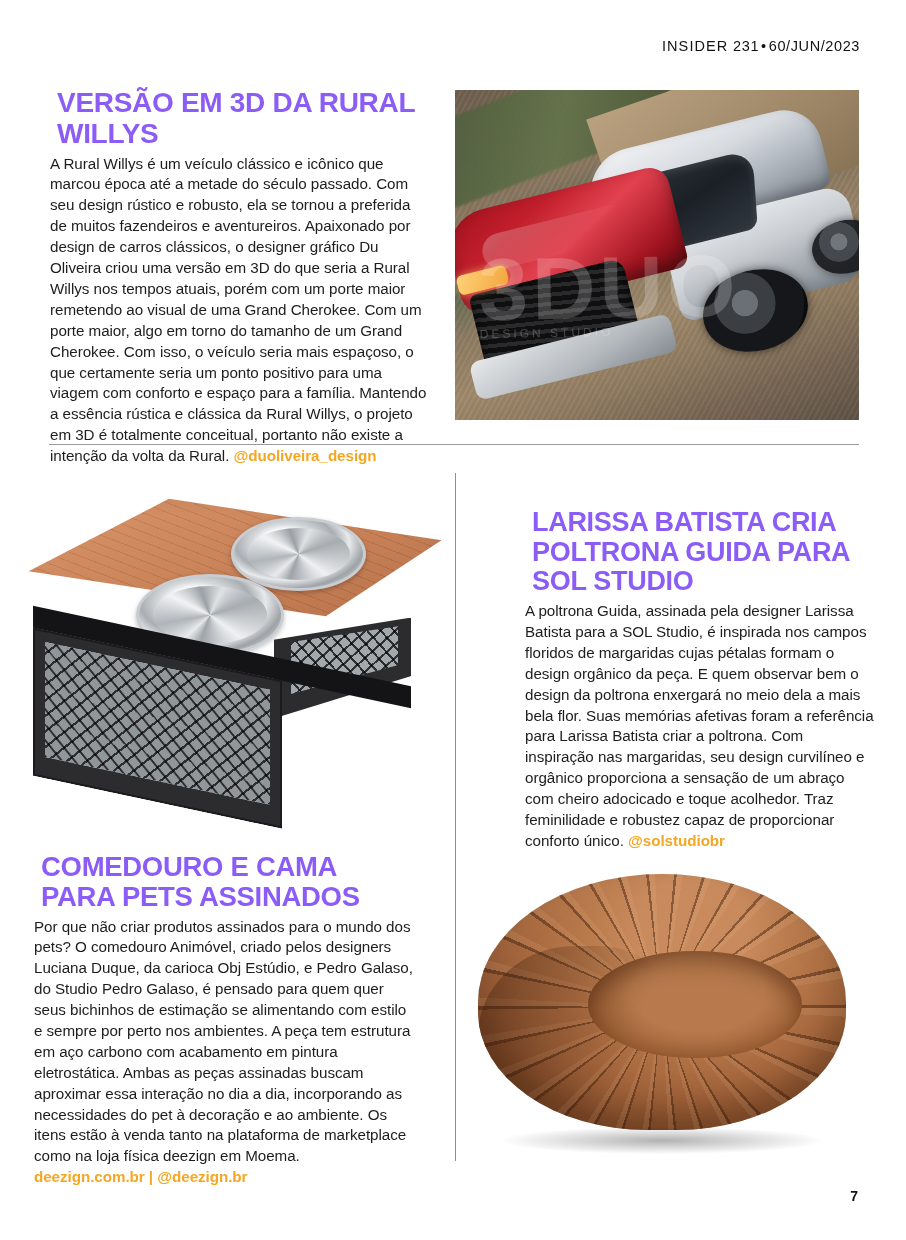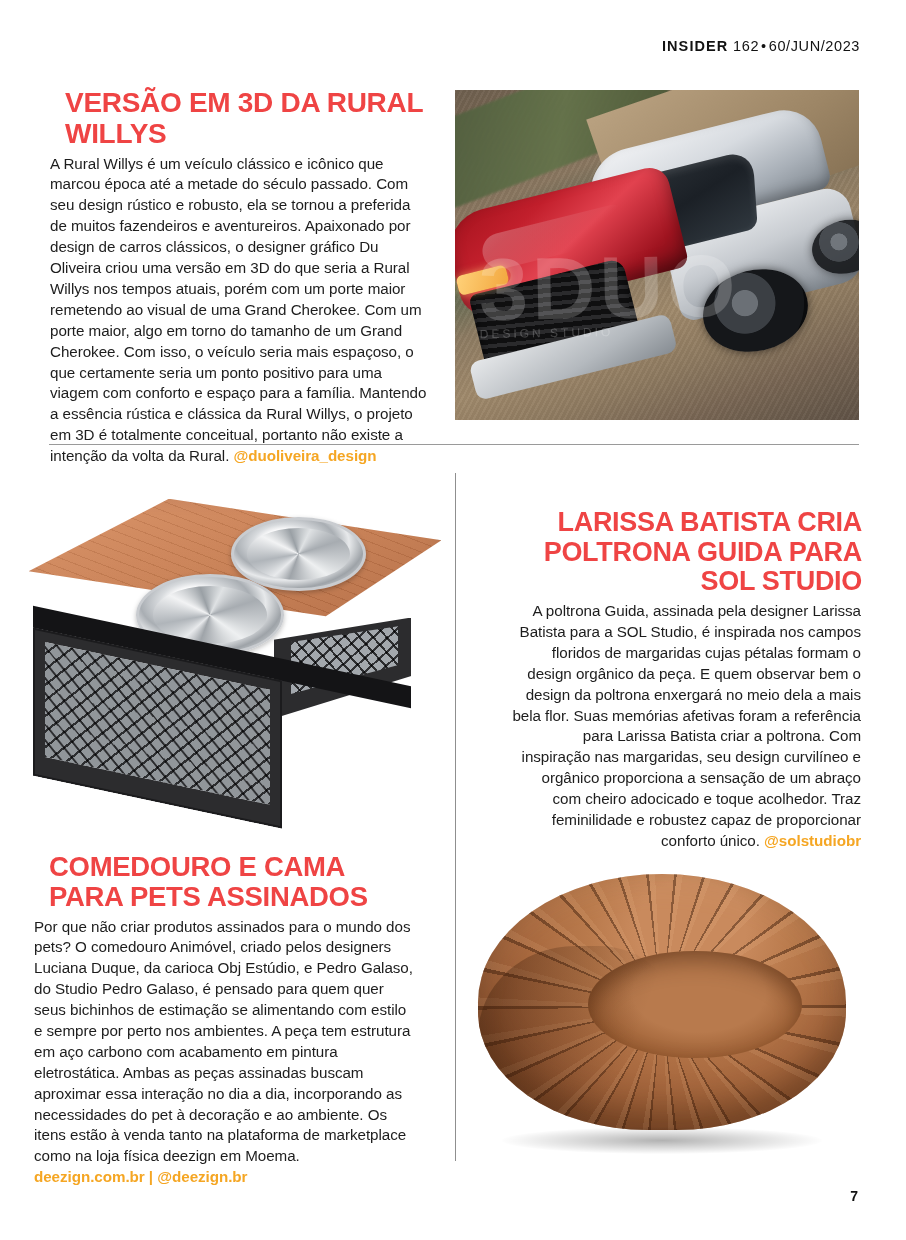--- a/index.html
+++ b/index.html
@@ -20,34 +20,34 @@
   .page-header {
     position: absolute;
     top: 38px;
     right: 46px;
     font-size: 14.5px;
     letter-spacing: 0.6px;
     color: #121212;
     white-space: nowrap;
   }
   .page-header .insider-word {
-    font-weight: bold;
+    font-weight: normal;
     letter-spacing: 1.1px;
   }
   .page-header .issue-num { font-weight: normal; }
   .page-header .sep { padding: 0 2px; }
 
   
   .headline {
     font-weight: bold;
     font-size: 27.5px;
     line-height: 1.10;
     letter-spacing: -0.3px;
-    color: #ef4444;
-    margin: 0 0 4px 16px;
+    color: #8b5cf6;
+    margin: 0 0 4px 8px;
     text-transform: uppercase;
   }
   .body-copy {
     font-size: 15.2px;
     line-height: 1.375;
     color: #1d1d1d;
     margin: 1px;
     letter-spacing: -0.05px;
   }
   .handle {
@@ -228,24 +228,23 @@
     left: 2%; top: 40%;
     width: 13%; height: 9%;
     border-radius: 6px;
     background: linear-gradient(120deg, #ffd27a, #f2a63d);
     box-shadow: 0 0 8px rgba(255,200,110,.6);
   }
 
   
   #article-guida {
     position: absolute;
-    left: 510px;
+    left: 524px;
     top: 508px;
     width: 352px;
-    text-align: right;
   }
   #article-guida .headline { font-size: 27px; }
 
   
   #photo-feeder {
     left: 20px;
     top: 470px;
     width: 430px;
     height: 360px;
     background: #ffffff;
@@ -415,21 +414,21 @@
     bottom: 36px;
     font-size: 14px;
     font-weight: bold;
     color: #111;
   }
 </style>
 </head>
 <body>
 
 <div class="page-header">
-  <span class="insider-word">INSIDER</span><span>&nbsp;</span><span class="issue-num">162</span><span class="sep">•</span><span>60/JUN/2023</span>
+  <span class="insider-word">INSIDER</span><span>&nbsp;</span><span class="issue-num">231</span><span class="sep">•</span><span>60/JUN/2023</span>
 </div>
 
 <div id="article-willys">
   <h1 class="headline">VERSÃO EM 3D DA RURAL WILLYS</h1>
   <p class="body-copy"><span>A Rural Willys é um veículo clássico e icônico que marcou época até a metade do século passado. Com seu design rústico e robusto, ela se tornou a preferida de muitos fazendeiros e aventureiros. Apaixonado por design de carros clássicos, o designer gráfico Du Oliveira criou uma versão em 3D do que seria a Rural Willys nos tempos atuais, porém com um porte maior remetendo ao visual de uma Grand Cherokee. Com um porte maior, algo em torno do tamanho de um Grand Cherokee. Com isso, o veículo seria mais espaçoso, o que certamente seria um ponto positivo para uma viagem com conforto e espaço para a família. Mantendo a essência rústica e clássica da Rural Willys, o projeto em 3D é totalmente conceitual, portanto não existe a intenção da volta da Rural. </span><span class="handle">@duoliveira_design</span></p>
 </div>
 
 <div class="photo" id="photo-willys">
   <div class="car-scene">
     <div class="car-ground"></div>

